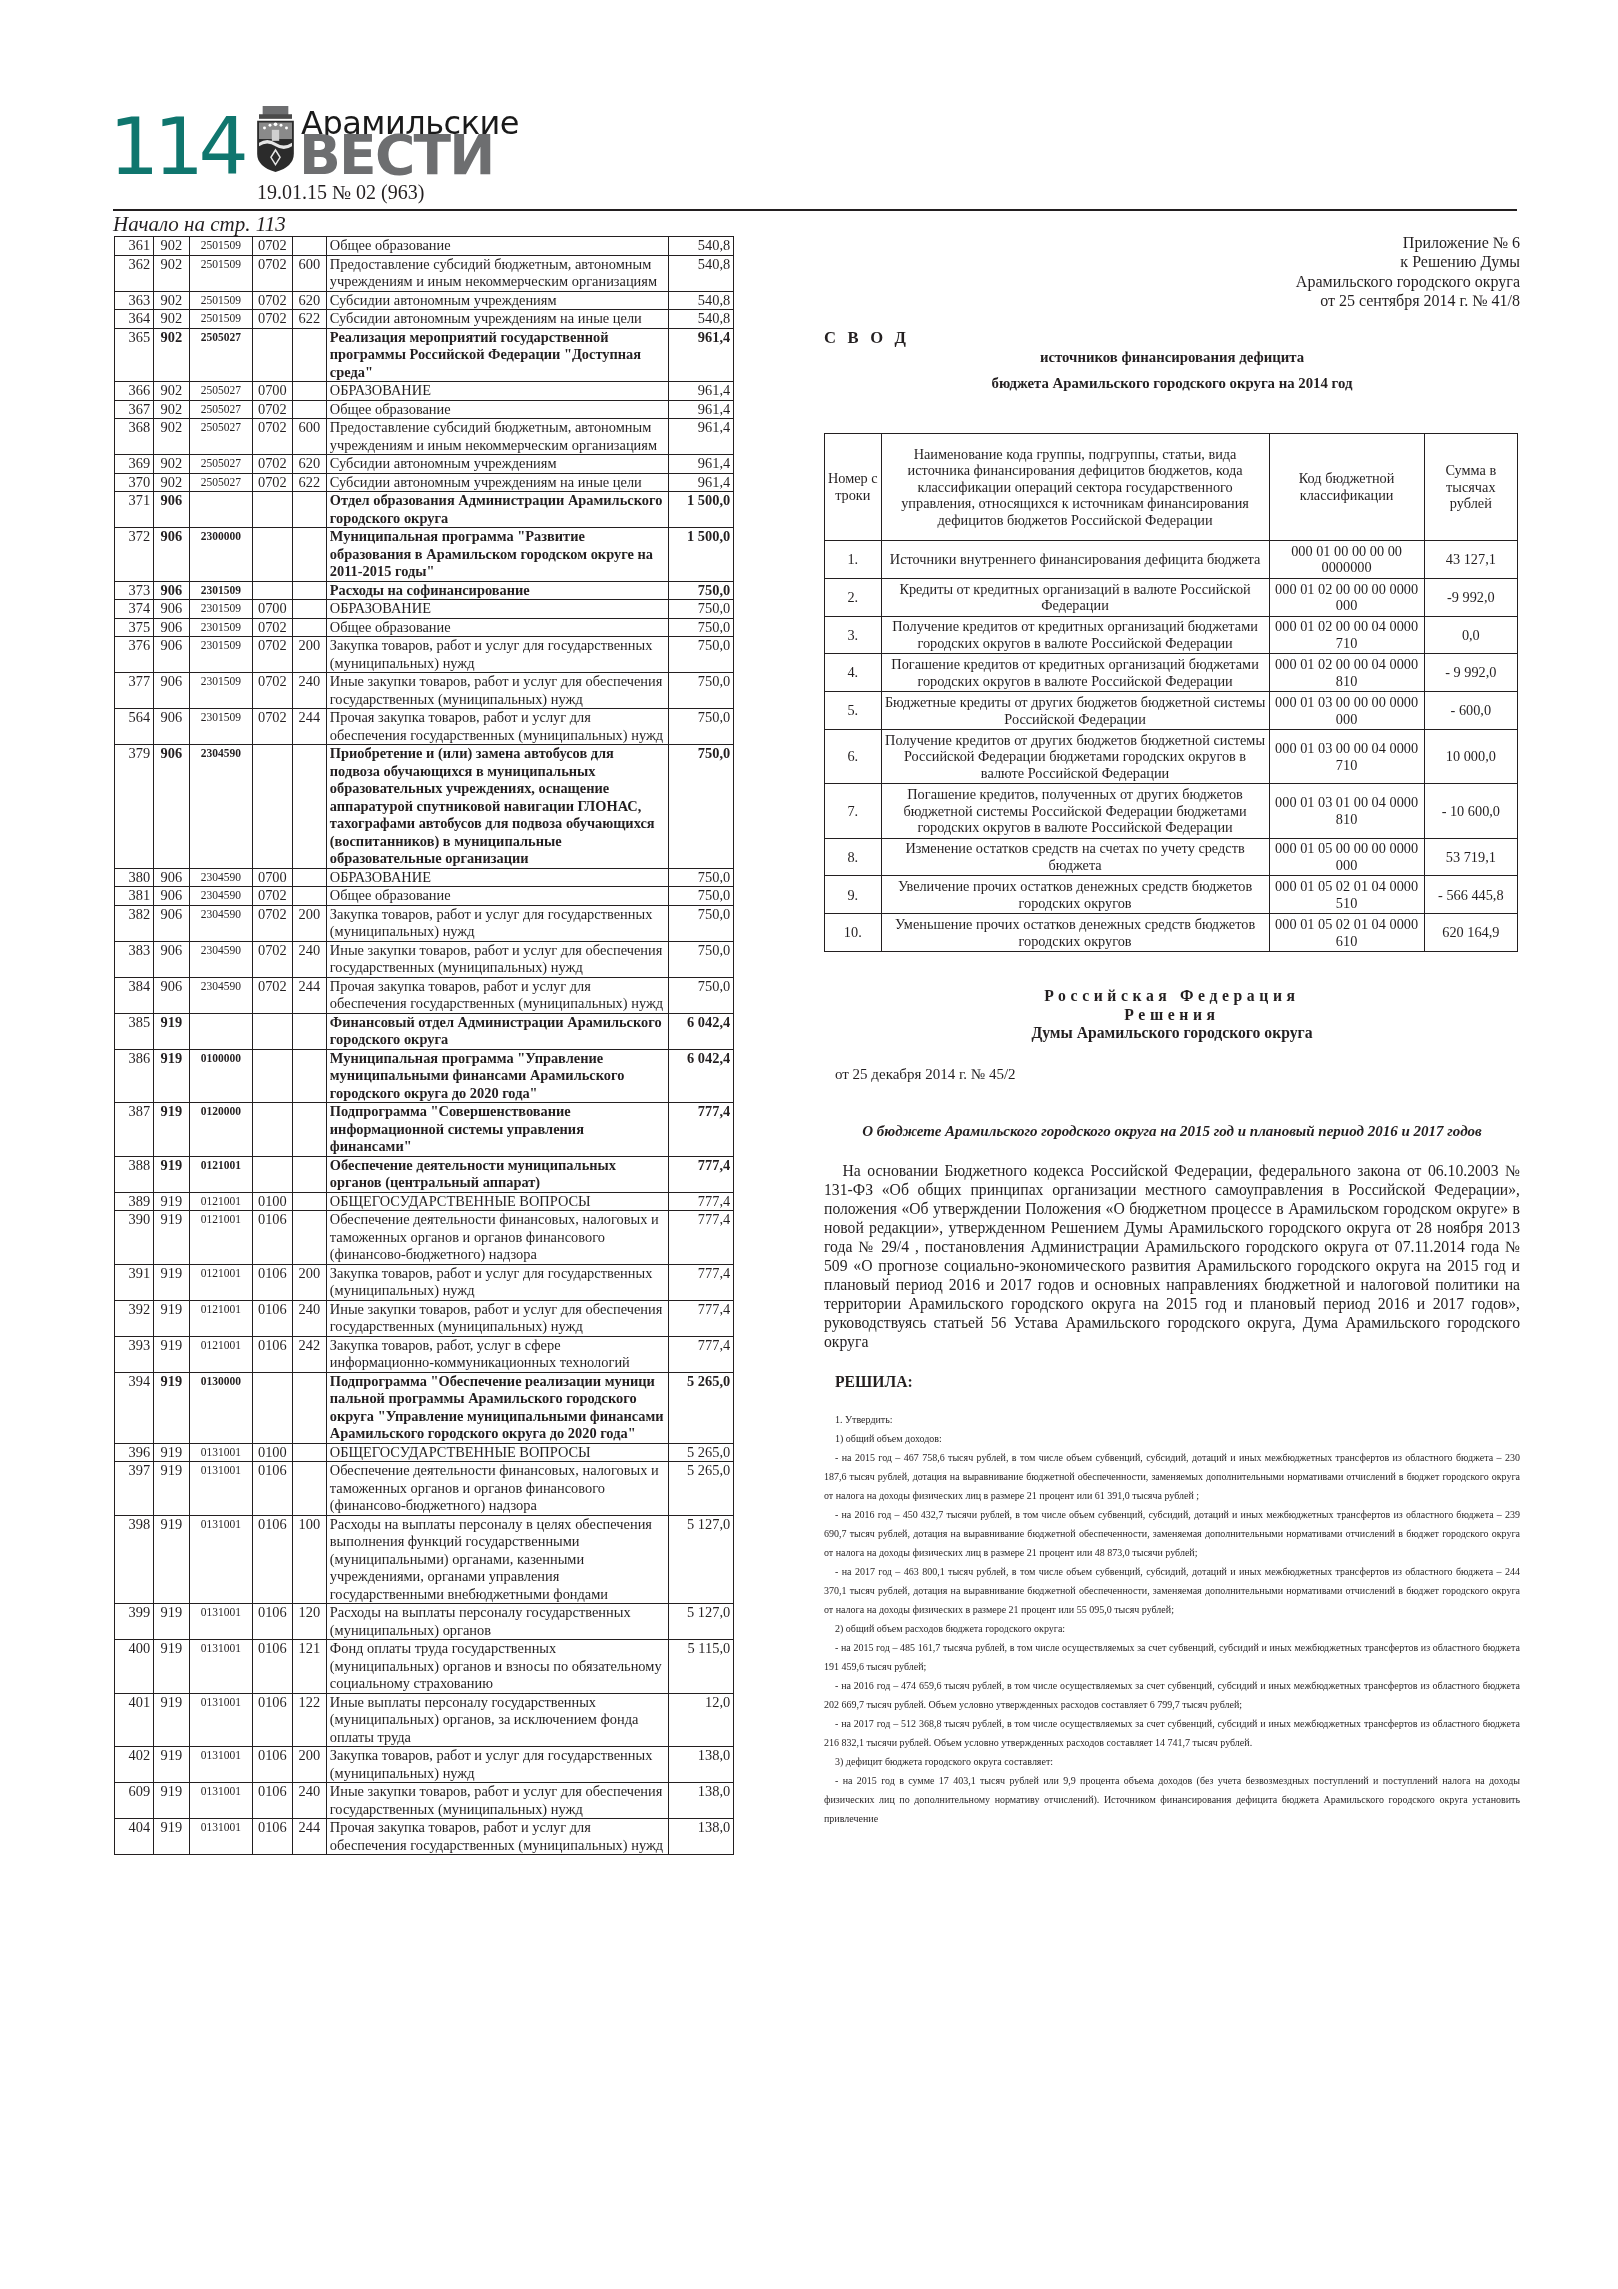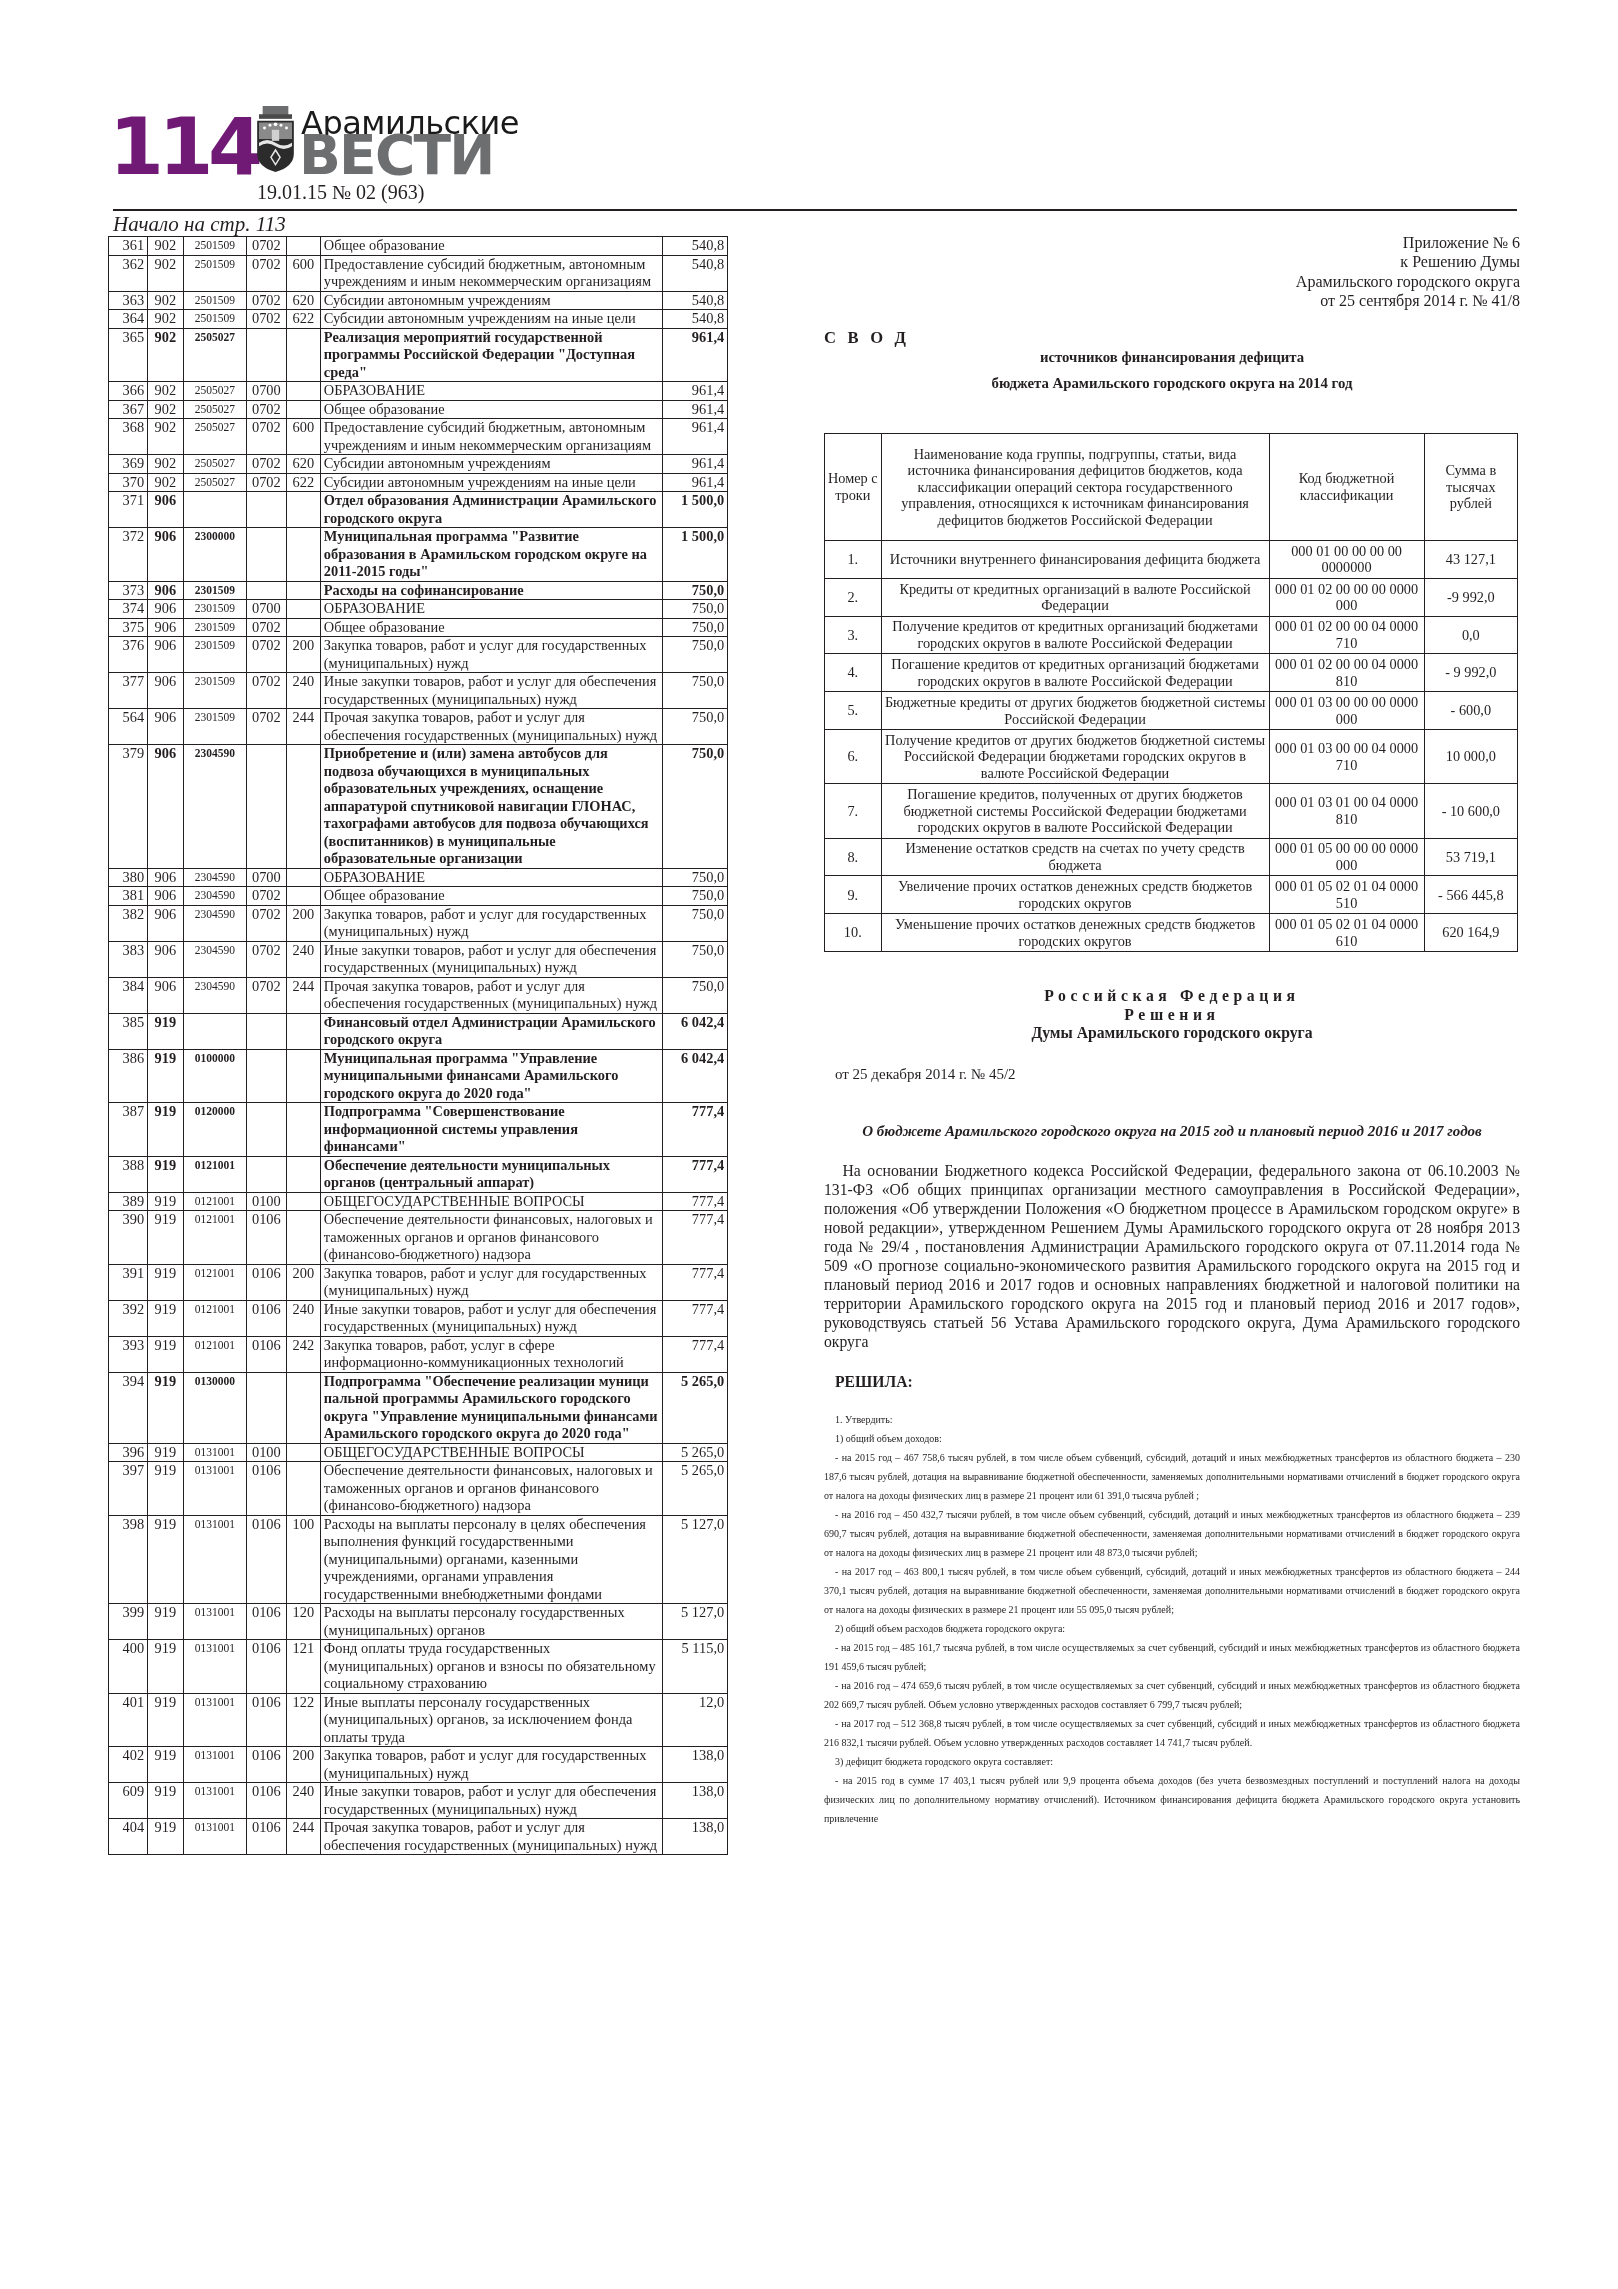--- a/index.html
+++ b/index.html
@@ -1,29 +1,29 @@
 <!DOCTYPE html>
 <html style="font-size:14.8px"><head>
 <meta charset="utf-8">
 <style>
   html, body { margin:0; padding:0; background:#ffffff; }
   body { width:1619px; height:2290px; position:relative; overflow:hidden; color:#231f20;
          font-family:"Liberation Serif", serif; }
   .masthead { position:absolute; left:109px; top:102px; height:102px; width:406px; }
-  .page-num { position:absolute; left:0; top:5.5px; font-family:"DejaVu Sans", sans-serif; font-weight:bold;
-              font-size:79px; letter-spacing:-5.5px; line-height:1; color:#701a75; }
+  .page-num { position:absolute; left:0; top:5.5px; font-family:"DejaVu Sans", sans-serif; font-weight:normal;
+              font-size:79px; letter-spacing:-5.5px; line-height:1; color:#0f766e; }
   .crest { position:absolute; left:146px; top:3.7px; width:41px; height:66px; }
   .brand-top { position:absolute; left:192px; top:1.8px; font-family:"DejaVu Sans", sans-serif; font-size:32px; color:#1a1a1a; letter-spacing:-0.5px; }
   .brand-main { position:absolute; left:190px; top:26px; font-family:"DejaVu Sans", sans-serif; font-weight:bold; font-size:55px; line-height:1; color:#6d6e70; letter-spacing:-1.8px; }
   .issue { position:absolute; left:148px; top:79px; font-size:20px; color:#231f20; }
   .rule-top { position:absolute; left:113px; right:102px; top:209px; border-top:2.8px solid #231f20; }
   .cont { position:absolute; left:113px; top:212px; font-style:italic; font-size:21px; }
 
   
-  .ltable { position:absolute; left:108px; top:236px; width:620px; border-collapse:collapse; table-layout:fixed; font-size:14.4px; line-height:17.5px; }
+  .ltable { position:absolute; left:114px; top:236px; width:620px; border-collapse:collapse; table-layout:fixed; font-size:14.4px; line-height:17.5px; }
   .ltable td { border:1.4px solid #231f20; padding:0 2.8px; vertical-align:top; }
   .ltable td.n { text-align:right; }
   .ltable td.c { text-align:center; }
   .ltable td.code { font-size:11.5px; text-align:center; }
   .ltable td.v { text-align:right; }
   .ltable tr.b td.bb { font-weight:bold; }
 
   
   .rcol { position:absolute; left:824px; top:233px; width:696px; font-size:15.7px; line-height:18.5px; }
   .appx { text-align:right; font-size:16px; line-height:19.4px; }

